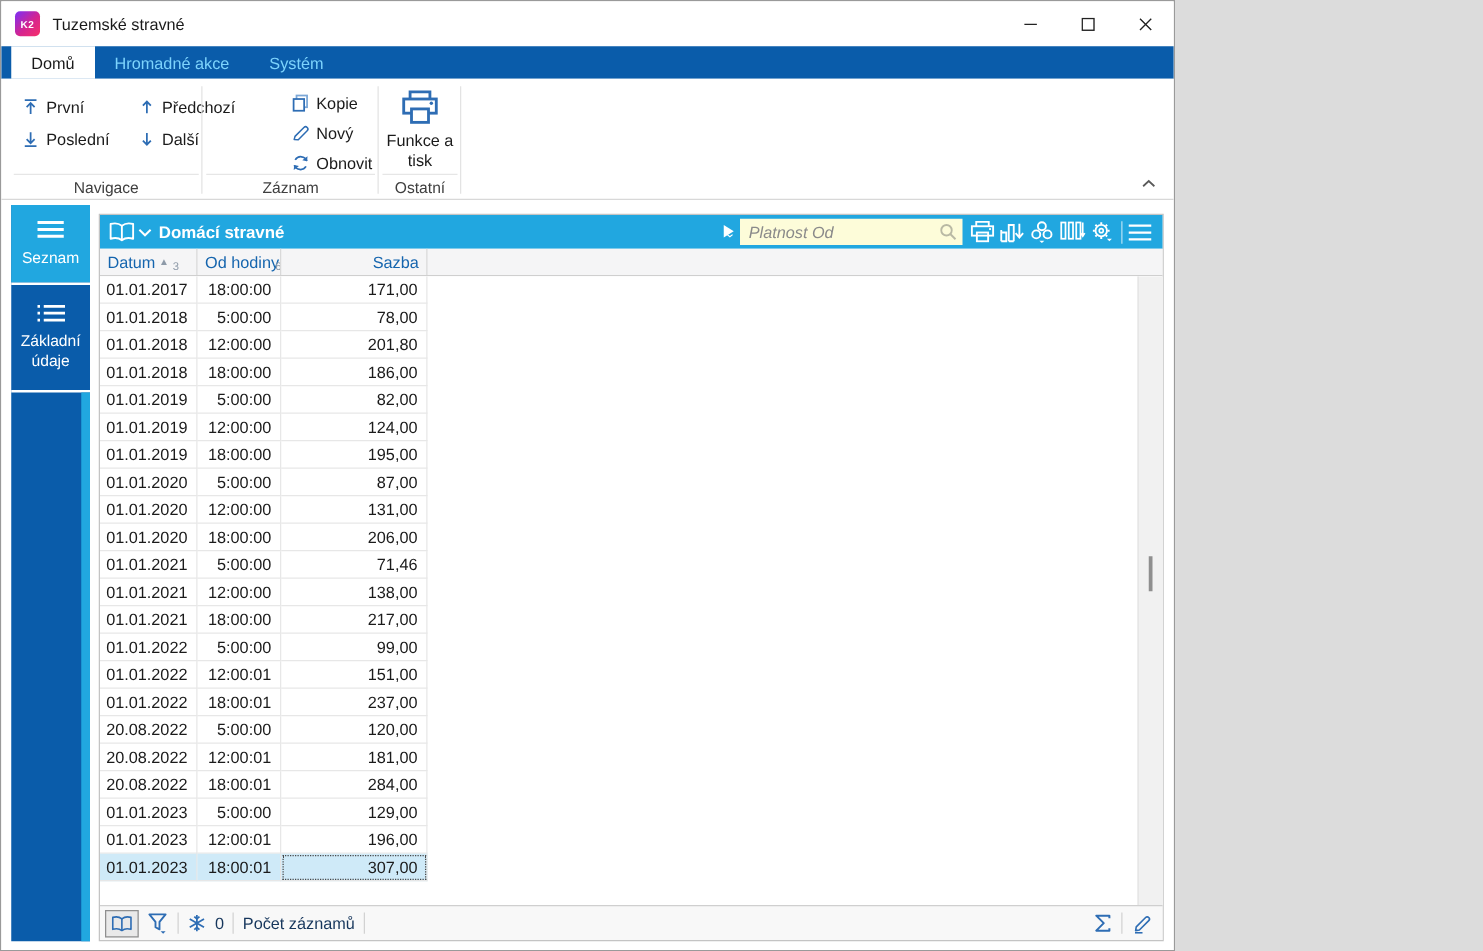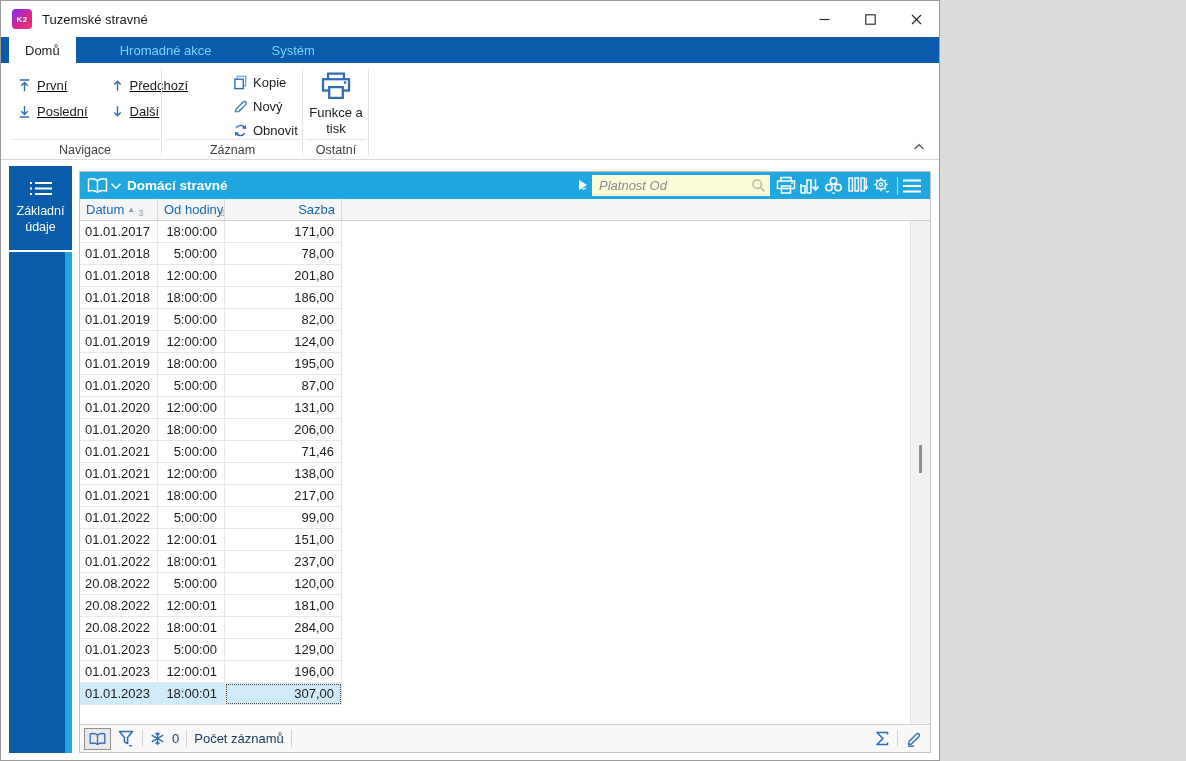--- a/index.html
+++ b/index.html
@@ -14,33 +14,33 @@
   
   .titlebar{position:absolute; top:0; left:0; right:0; height:36px; background:#fff; display:flex; align-items:center;}
   .applogo{width:20px; height:20px; margin-left:11px; border-radius:4px;
     background:linear-gradient(135deg,#7b2ff7 0%,#d5258f 55%,#f72f6a 100%);
     color:#fff; font-size:8px; font-weight:bold; display:flex; align-items:center; justify-content:center; letter-spacing:.5px;}
   .wintitle{margin-left:10px; font-size:13px; color:#1a1a1a;}
   .wincontrols{margin-left:auto; display:flex; height:100%;}
   .winbtn{width:46px; height:100%; display:flex; align-items:center; justify-content:center; background:transparent; border:0; color:#222; cursor:pointer;}
 
   
-  .tabbar{position:absolute; top:36px; left:0; right:0; height:26px; background:var(--dark); display:flex; padding-left:8px;gap:28px;}
+  .tabbar{position:absolute; top:36px; left:0; right:0; height:26px; background:var(--dark); display:flex; padding-left:8px;}
   .tab{height:100%; padding:0 16px; display:flex; align-items:center; color:#7dd3fc; font-size:13px; cursor:pointer;}
   .tab.active{background:#fff; color:#1a1a1a;}
 
   
   .ribbon{position:absolute; top:62px; left:0; right:0; height:97px; background:#fff; border-bottom:1px solid #d8d8d8;}
   .rgroup{position:absolute; top:0; bottom:0;}
   .group-label{position:absolute; left:2px; right:2px; bottom:2px; text-align:center; font-size:12.5px; color:#3f3f3f; border-top:1px solid #e6e6e6; padding-top:3px;}
   .vsep{position:absolute; top:6px; bottom:4px; width:1px; background:#e3e3e3;}
   .g-nav{left:8px; width:152px;}
   .g-rec{left:162px; width:139px;}
   .g-oth{left:303px; width:64px;}
-  .navgrid{position:absolute; top:9px; left:4px; display:grid; grid-template-rows:26px 26px; grid-auto-flow:column; column-gap:14px; row-gap:0;text-decoration:underline;}
+  .navgrid{position:absolute; top:9px; left:4px; display:grid; grid-template-rows:26px 26px; grid-auto-flow:column; column-gap:14px; row-gap:0;}
   .sbtn{display:flex; align-items:center; gap:5px; font-size:13px; color:var(--ink); background:none; border:0; cursor:pointer; padding:2px 4px;}
   .sbtn svg{color:var(--iconblue);}
   .bigbtn{position:absolute; display:flex; flex-direction:column; align-items:center; justify-content:flex-start; gap:4px; background:none; border:0; cursor:pointer; font-size:13px; color:var(--ink); line-height:1.2;}
   .bigbtn svg{color:var(--iconblue);}
   .rec-big{top:8px; left:8px; width:52px; height:72px;}
   .rec-small{position:absolute; left:66px; top:7px; display:flex; flex-direction:column;}
   .rec-small .sbtn{height:24px;}
   .oth-big{top:8px; left:2px; width:60px; height:76px;}
   .collapse-btn{position:absolute; right:14px; bottom:8px; background:none; border:0; color:#5a5a5a; cursor:pointer;}
 
@@ -216,20 +216,26 @@
     <button class="collapse-btn">
       <svg width="12" height="8" viewBox="0 0 12 8">
           <path d="M1.5 6 L6 1.8 L10.5 6" stroke="currentColor" stroke-width="1.4" fill="none"></path>
         </svg>
     </button>
   </div>
 
   <div class="main">
 
     <div class="sidebar">
+      <div class="side-item active item-seznam">
+        <svg width="23" height="15" viewBox="0 0 23 15">
+            <path d="M1 2 H22 M1 7.5 H22 M1 13 H22" stroke="#fff" stroke-width="2.4" fill="none"></path>
+          </svg>
+        <span class="lbl">Seznam</span>
+      </div>
       <div class="side-div"></div>
       <div class="side-item item-zakladni">
         <svg width="24" height="15" viewBox="0 0 24 15">
             <path d="M6 2 H23 M6 7.5 H23 M6 13 H23" stroke="#fff" stroke-width="2.2" fill="none"></path>
             <path d="M1 2 H3 M1 7.5 H3 M1 13 H3" stroke="#fff" stroke-width="2.2" fill="none"></path>
           </svg>
         <span class="lbl">Základní údaje</span>
       </div>
       <div class="side-div"></div>
       <div class="side-fill"></div>

